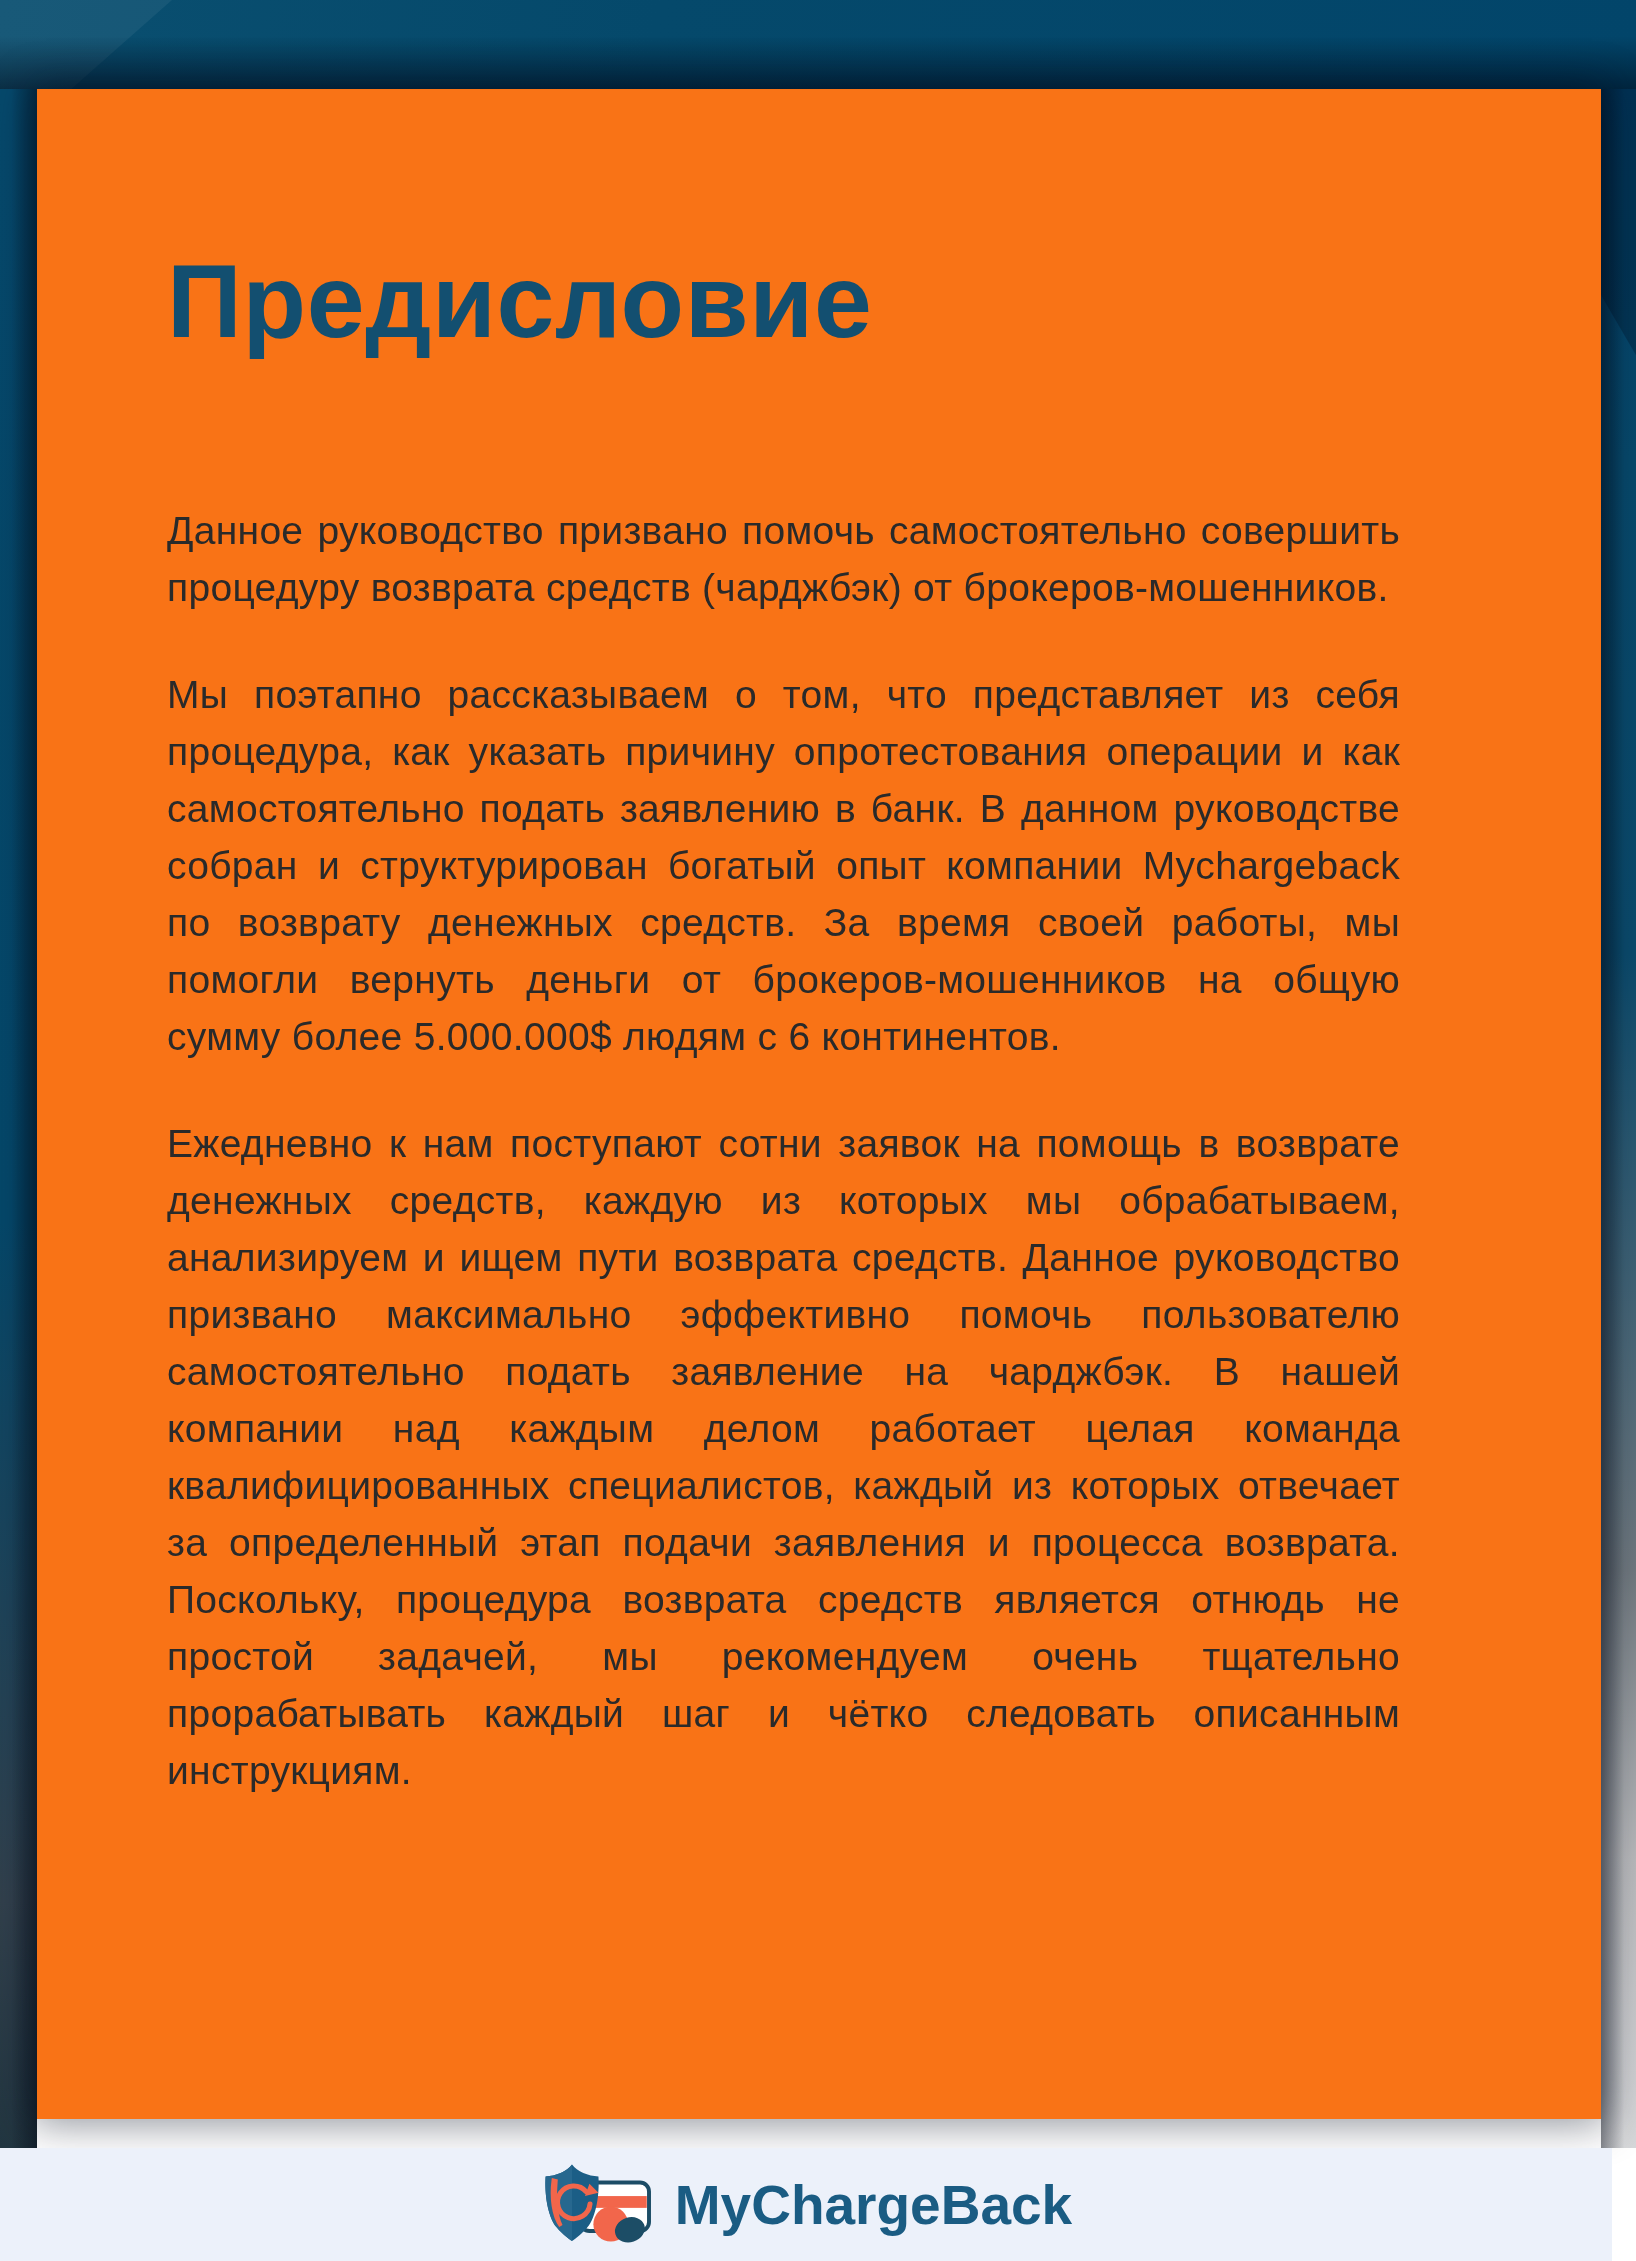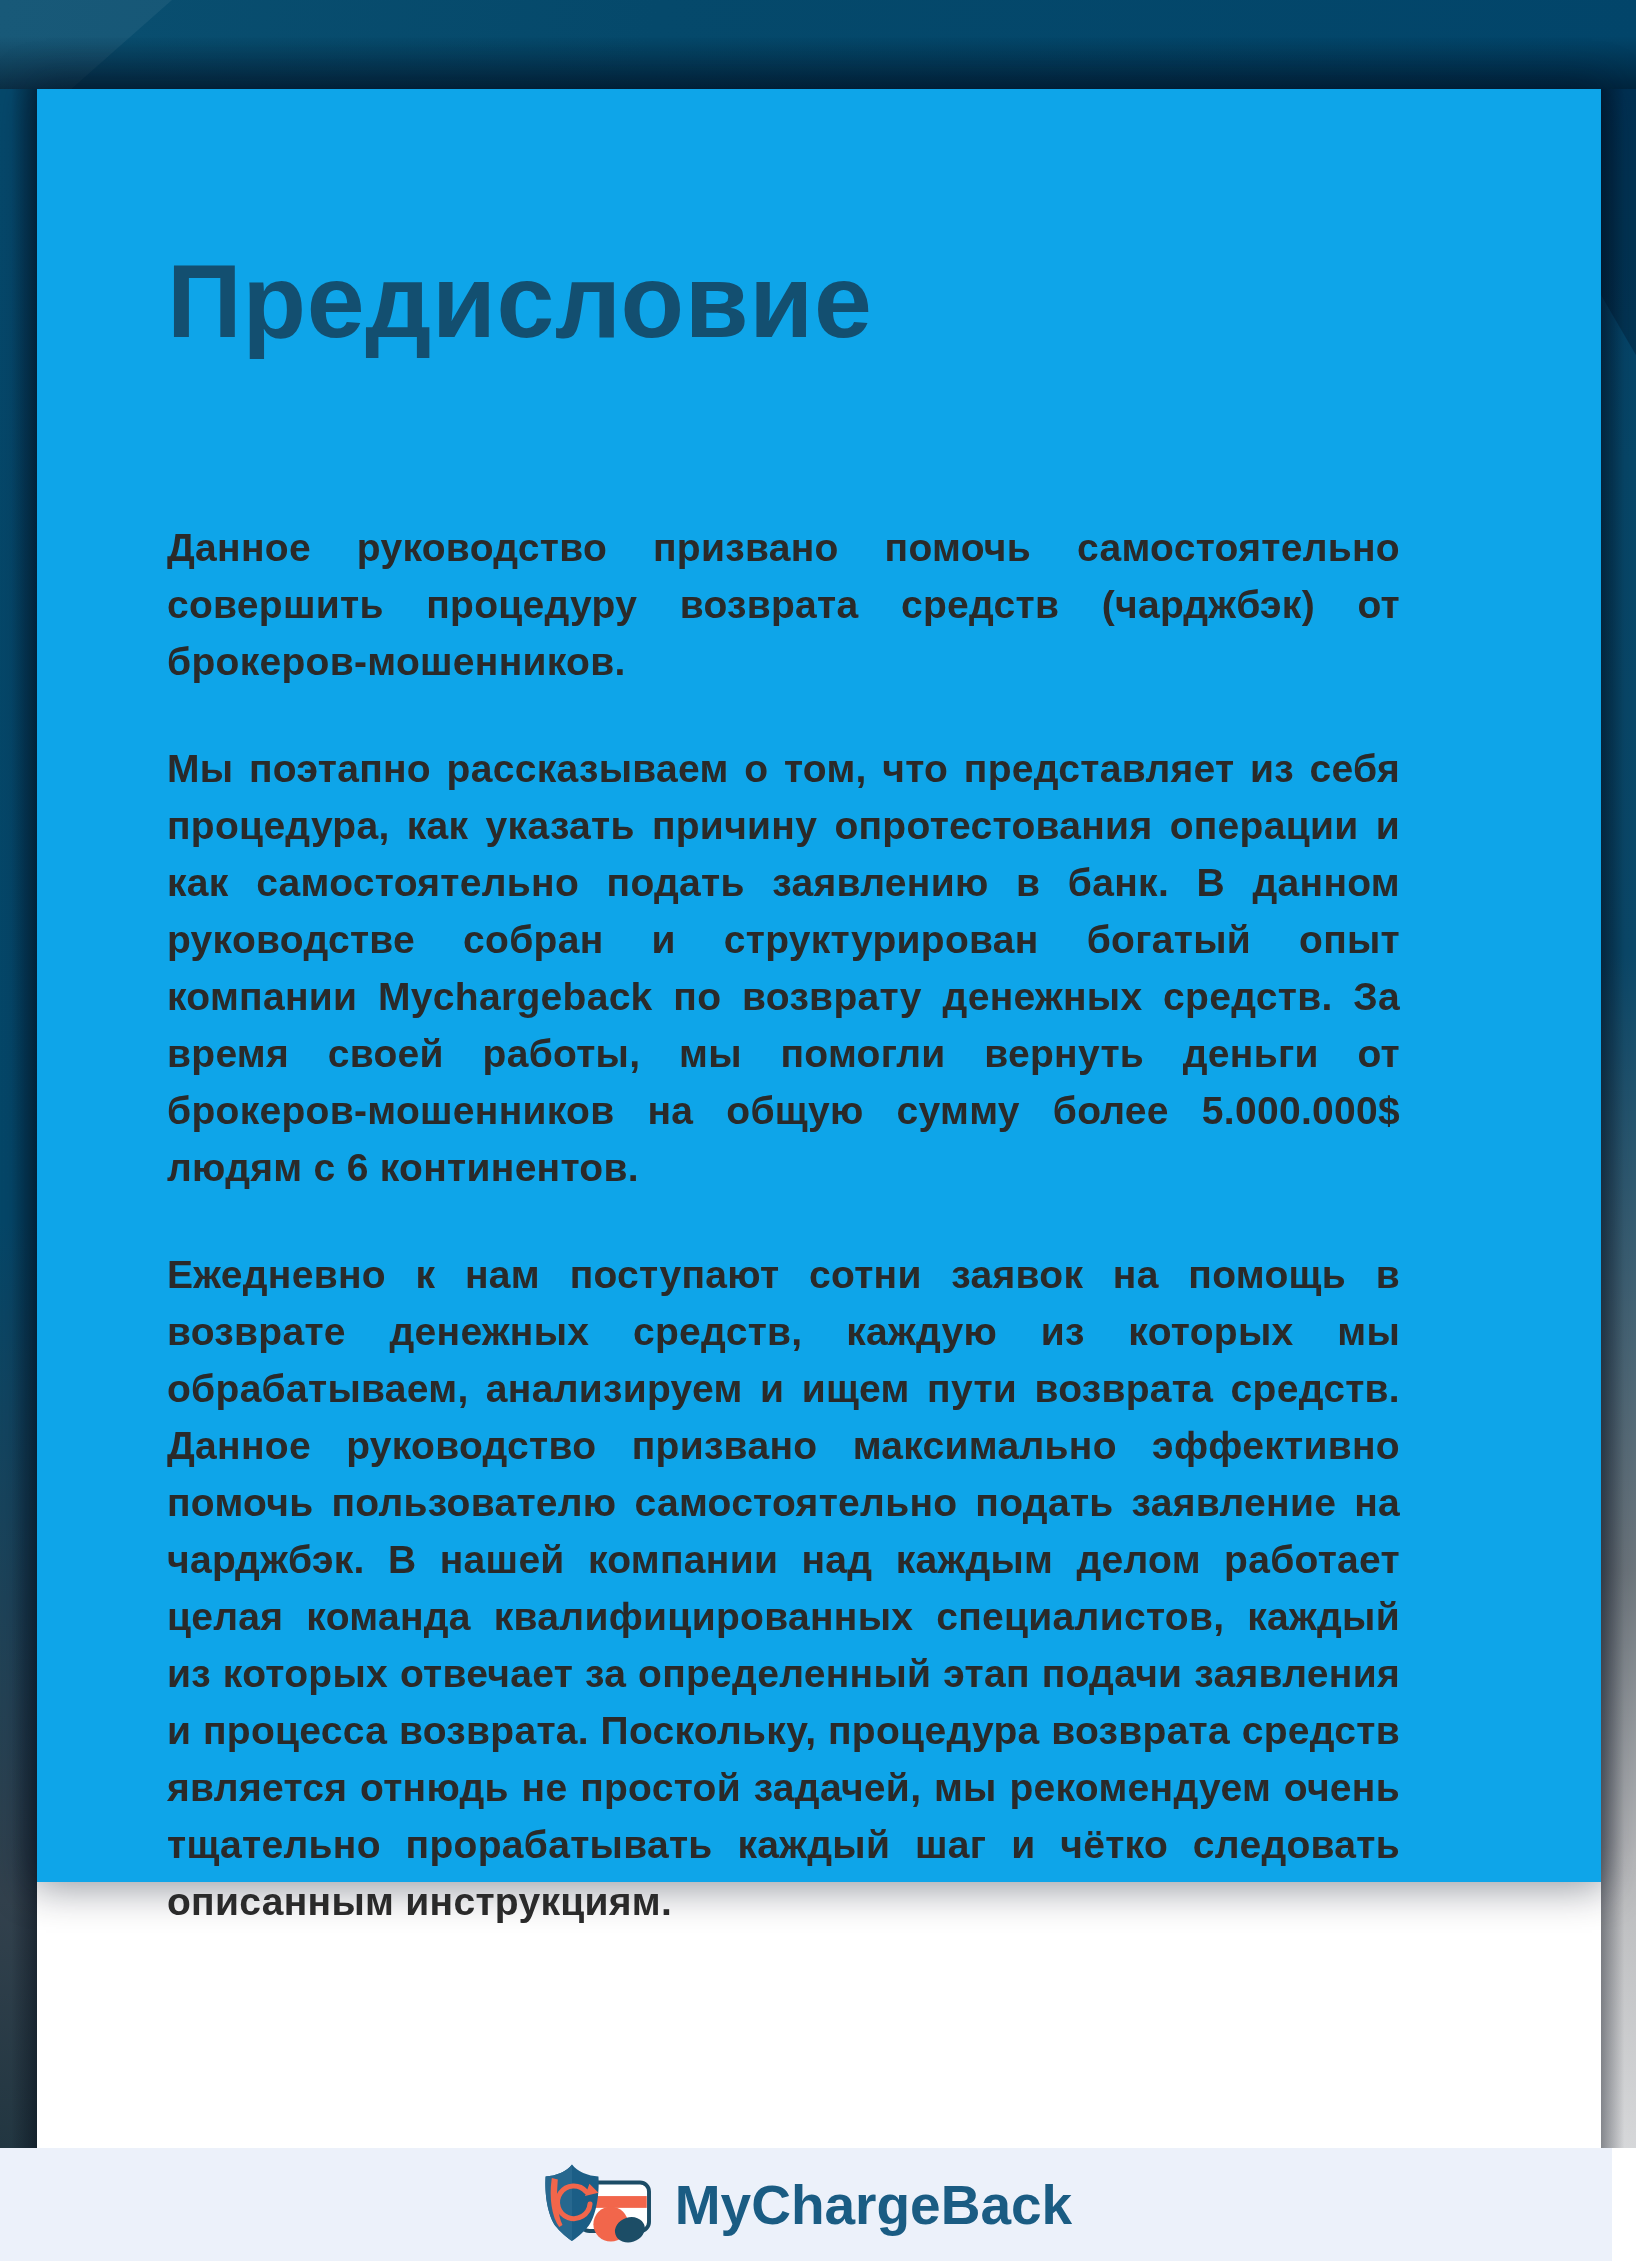--- a/index.html
+++ b/index.html
@@ -42,32 +42,32 @@
     content:"";position:absolute;left:0;top:0;width:100%;height:100%;
     background:linear-gradient(to left,rgba(0,0,10,0) 35%,rgba(0,6,18,0.38) 100%);
   }
   .border-right::before{ 
     content:"";position:absolute;left:0;top:0;width:100%;height:100%;
     background:rgba(0,12,28,0.28);
     clip-path:polygon(0 0,100% 0,100% 13%,0 10%);
   }
   
   .card{
-    position:absolute;left:37px;top:89px;width:1564px;height:1793px;
-    background:#0ea5e9;
+    position:absolute;left:37px;top:89px;width:1564px;height:2030px;
+    background:#f97316;
     box-shadow:0 0 40px 5.3px rgba(0,12,28,0.45);
   }
   .page-title{
     position:absolute;left:130px;top:155px;margin:0;
     font-size:104px;line-height:1.1;font-weight:700;
     letter-spacing:0.7px;color:#134f70;
   }
   .body-text{
-    position:absolute;left:130px;top:430px;width:1233px;
-    font-size:39px;line-height:57px;font-weight:700;
+    position:absolute;left:130px;top:413px;width:1233px;
+    font-size:39px;line-height:57px;font-weight:400;
     letter-spacing:0.3px;color:#2a2a2a;
     text-align:justify;
   }
   .body-text p{
     margin:0 0 50px 0;
     text-align:justify;
     text-align-last:left;
   }
   .body-text p:last-child{margin-bottom:8px;}
   

